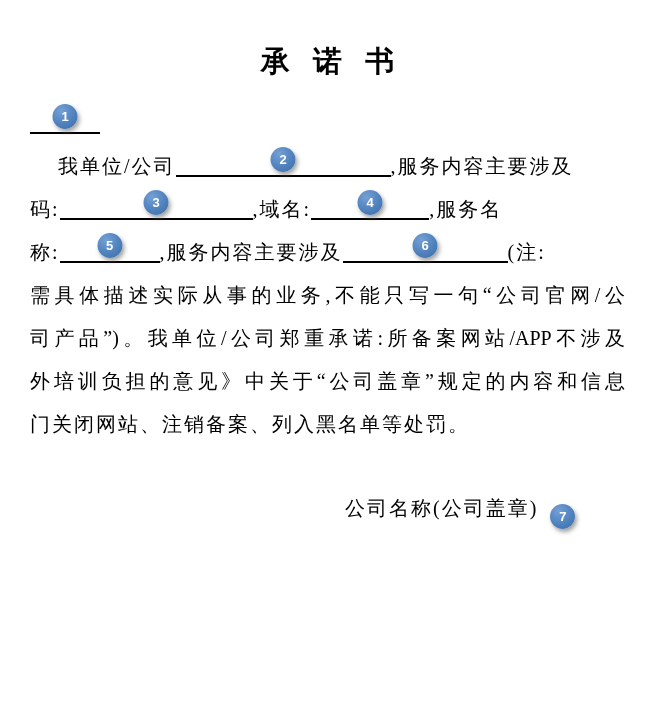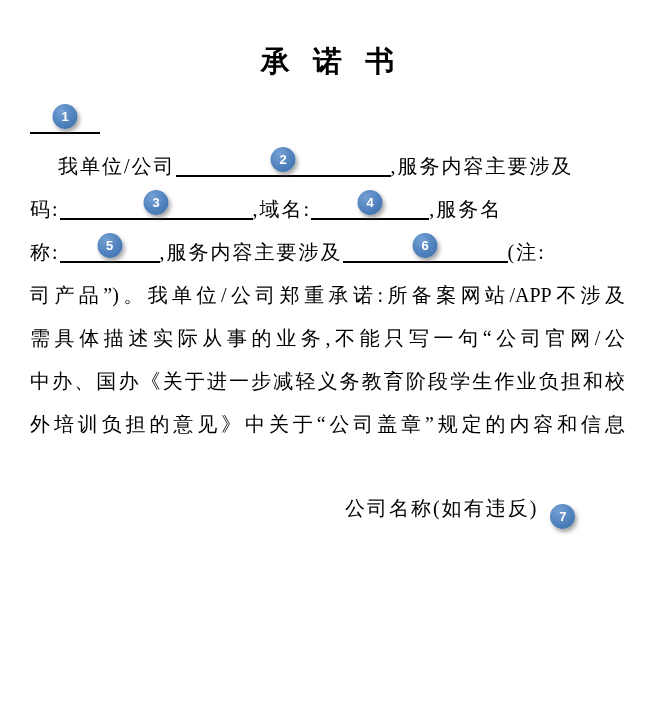--- a/index.html
+++ b/index.html
@@ -130,25 +130,25 @@
     </div>
 
     <div class="line">
       <span>称:</span><span class="blank bw-100">
         <span class="marker">5</span>
       </span><span>,服务内容主要涉及</span><span class="blank bw-165">
         <span class="marker">6</span>
       </span><span>(注:</span>
     </div>
 
+    <div class="line j">需具体描述实际从事的业务,不能只写一句“公司官网/公</div>
     <div class="line j">司产品”)。我单位/公司郑重承诺:所备案网站/APP不涉及</div>
-    <div class="line j">需具体描述实际从事的业务,不能只写一句“公司官网/公</div>
-    <div class="line j">中办、国办《关于进一步减轻义务教育阶段学生作业负担和校</div>
     <div class="line j">外培训负担的意见》中关于“公司盖章”规定的内容和信息</div>
+    <div class="line">门关闭网站、注销备案、列入黑名单等处罚。</div>
 
     <div class="sig">
       <div class="line">
-        <span>公司名称(如有违反)</span><span class="sign-spot"><span class="marker inline">7</span></span>
+        <span>公司名称(公司盖章)</span><span class="sign-spot"><span class="marker inline">7</span></span>
       </div>
     </div>
 
   </div>
 </div>
 
 </body></html>

